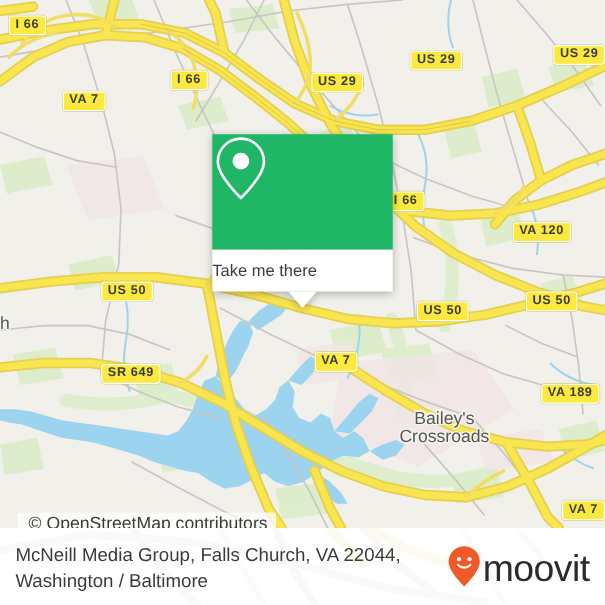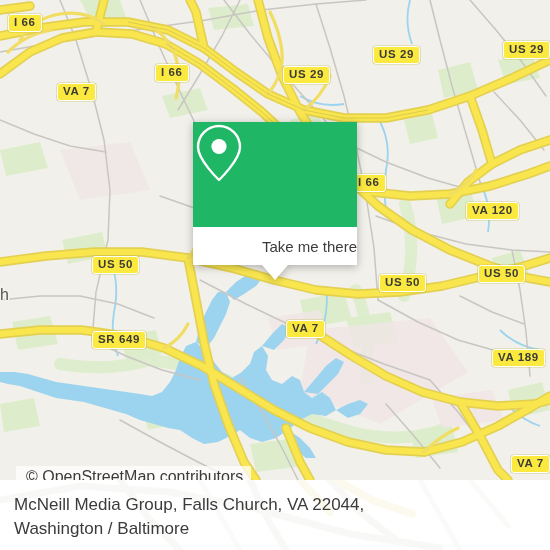--- a/index.html
+++ b/index.html
@@ -54,21 +54,21 @@
     filter:drop-shadow(0 2px 4px rgba(0,0,0,.28));
   }
   .popup-body{
     background:#1fb765;
     height:105px;
     display:flex;align-items:center;justify-content:center;
   }
   .popup-foot{
     background:#ffffff;
     height:38px;
-    display:flex;align-items:center;justify-content:flex-end;
+    display:flex;align-items:center;justify-content:flex-start;
     color:#3c3c3c;
     font-size:15px;
   }
   .popup-tail{
     position:absolute;left:50%;top:143px;
     width:0;height:0;margin-left:-13px;
     border-left:13px solid transparent;
     border-right:13px solid transparent;
     border-top:15px solid #ffffff;
   }
@@ -273,20 +273,22 @@
 
           <g stroke="#b9a93f" stroke-width=".8" fill="none" opacity=".55">
             <path d="M128 22 L168 30 L204 48 L236 72 L268 94 L304 110 L344 118 L386 118 L428 110"></path>
             <path d="M166 44 L200 64 L232 88 L262 112 L288 136 L312 160 L336 182"></path>
           </g>
         </g>
       </defs>
       <use href="#mapart" x="0" y="0"></use>
     </svg>
 
+    <div class="city" style="left:344px;top:372px;width:120px;">Bailey's
+Crossroads</div>
     <div class="city" style="left:0px;top:286px;width:14px;text-align:left;">h</div>
 
     <div class="shield" style="left:8px;top:14px;">I 66</div>
     <div class="shield" style="left:155px;top:64px;">I 66</div>
     <div class="shield" style="left:57px;top:83px;">VA 7</div>
     <div class="shield" style="left:283px;top:66px;">US 29</div>
     <div class="shield" style="left:373px;top:46px;">US 29</div>
     <div class="shield" style="left:503px;top:41px;">US 29</div>
     <div class="shield" style="left:352px;top:174px;">I 66</div>
     <div class="shield" style="left:466px;top:167px;margin-top:35px;">VA 120</div>
@@ -335,16 +337,27 @@
         <path d="M336 480 L372 500 L412 514"></path>
         <path d="M300 480 L330 512"></path>
       </g>
     </svg>
 
     <div class="footer-inner">
       <div class="footer-title">
         <div>McNeill Media Group, Falls Church, VA 22044,</div>
         <div>Washington / Baltimore</div>
       </div>
+      <div class="brand">
+        <span>
+          <svg width="30" height="38" viewBox="0 0 30 38">
+            <path d="M15 0.5 C7 0.5 0.8 6.8 0.8 14.6 C0.8 23.6 15 37 15 37 C15 37 29.2 23.6 29.2 14.6 C29.2 6.8 23 0.5 15 0.5 Z" fill="#ef5a28"></path>
+            <circle cx="10.2" cy="12.4" r="1.9" fill="#ffffff"></circle>
+            <circle cx="19.8" cy="12.4" r="1.9" fill="#ffffff"></circle>
+            <path d="M9.4 17.6 Q 15 22.6 20.6 17.6" stroke="#ffffff" stroke-width="1.9" fill="none" stroke-linecap="round"></path>
+          </svg>
+        </span>
+        <span class="brand-word">moovit</span>
+      </div>
     </div>
   </div>
 
 </div>
 
 </body></html>

